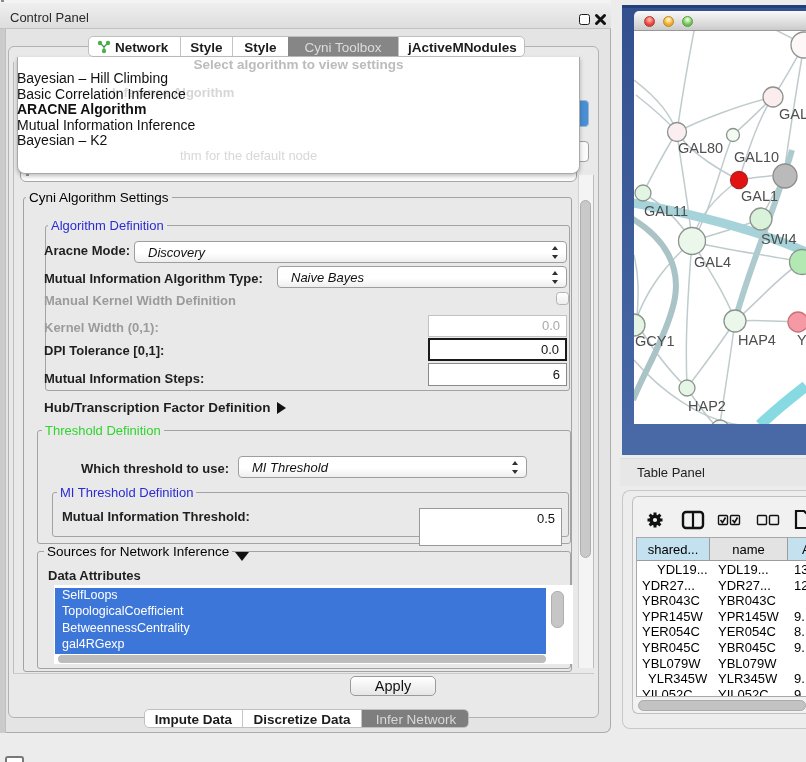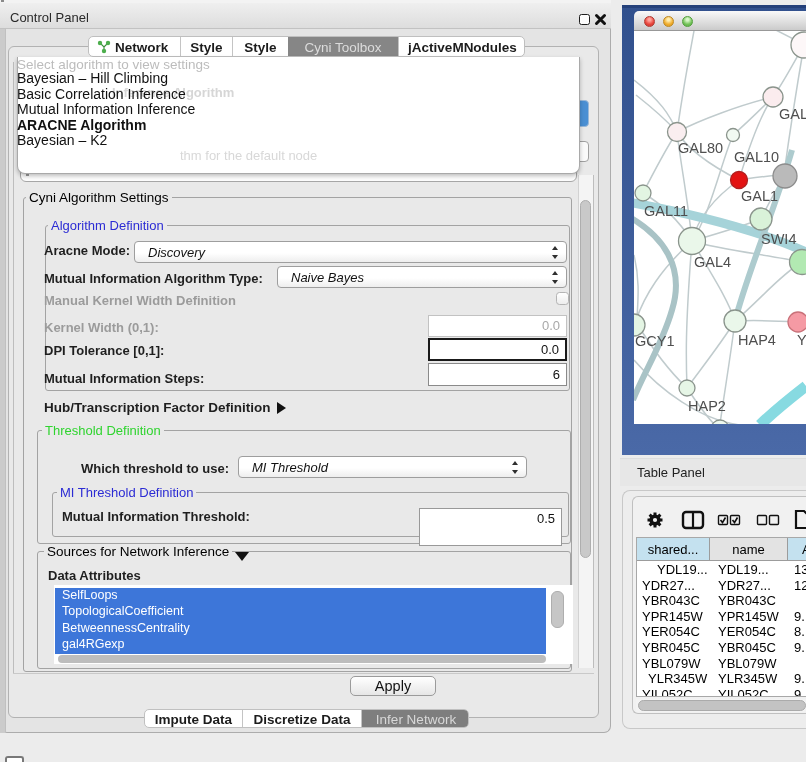--- a/index.html
+++ b/index.html
@@ -276,24 +276,24 @@
   <circle cx="7" cy="11" r="2.2" fill="#4cae4c"></circle>
 </svg>
 
 <div class="abs" style="left:575px;top:100px;width:14px;height:27px;border:1px solid #9bb9d8;border-radius:4px;background:#4a8fd3"></div>
 <div class="abs" style="left:574px;top:141px;width:15px;height:21px;border:1px solid #a0a0a0;border-radius:4px;background:#fafafa"></div>
 
 <div class="abs" style="left:20px;top:160px;width:557px;height:22px;background:#fdfdfd;border:1px solid #a6a6a6;border-radius:6px"></div>
 <div class="abs" style="left:26px;top:172px;width:3px;height:4px;background:#9a9a9a"></div>
 
 <div class="abs" style="left:17px;top:57px;width:563px;height:117px;background:#fff;border:1px solid #a9a9a9;border-top:none;border-radius:0 0 8px 8px;box-shadow:0 2px 4px rgba(0,0,0,0.25)"></div>
-<div class="abs" style="left:17px;top:57px;width:563px;height:16px;text-align:left;font-size:13.5px;font-weight:normal;color:#bcbcbc">Select algorithm to view settings</div>
+<div class="abs" style="left:17px;top:57px;width:563px;height:16px;text-align:center;font-size:13.5px;font-weight:bold;color:#bcbcbc">Select algorithm to view settings</div>
 <div class="abs" style="left:112px;top:85px;font-size:13px;color:#d6d6d6;font-weight:bold">Inference Algorithm</div>
 <div class="abs" style="left:180px;top:148px;font-size:13px;color:#d8d8d8">thm for the default node</div>
 <div class="abs" style="left:16px;top:70px;width:562px;font-size:14px;color:#111">
   <div style="height:15.5px;padding-left:1px">Bayesian – Hill Climbing</div>
   <div style="height:15.5px;padding-left:1px">Basic Correlation Inference</div>
+  <div style="height:15.5px;padding-left:1px;font-weight:bold">ARACNE Algorithm</div>
   <div style="height:15.5px;padding-left:1px">Mutual Information Inference</div>
-  <div style="height:15.5px;padding-left:1px;font-weight:bold">ARACNE Algorithm</div>
   <div style="height:15.5px;padding-left:1px">Bayesian – K2</div>
 </div>
 
 <div class="abs" style="left:5px;top:756px;width:19px;height:10px;border:2.5px solid #787878;border-bottom:none;border-radius:3px 3px 0 0;background:#fff"></div>
 
 </body></html>

